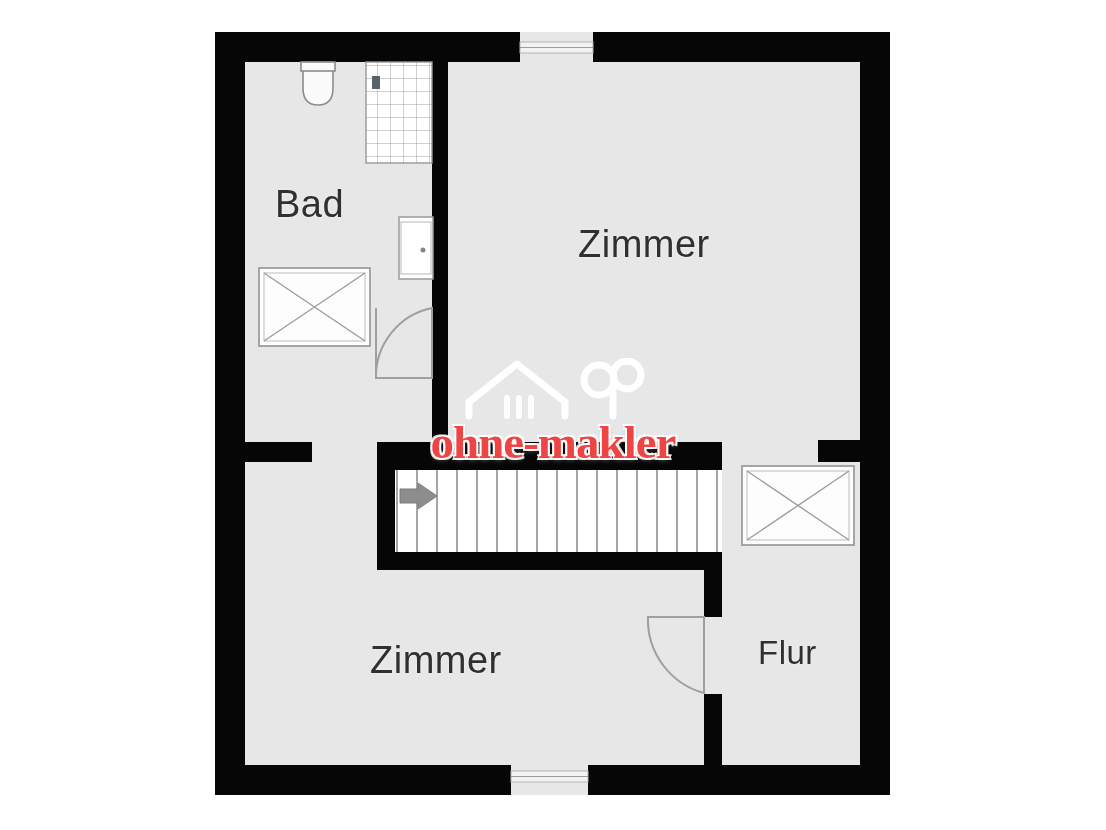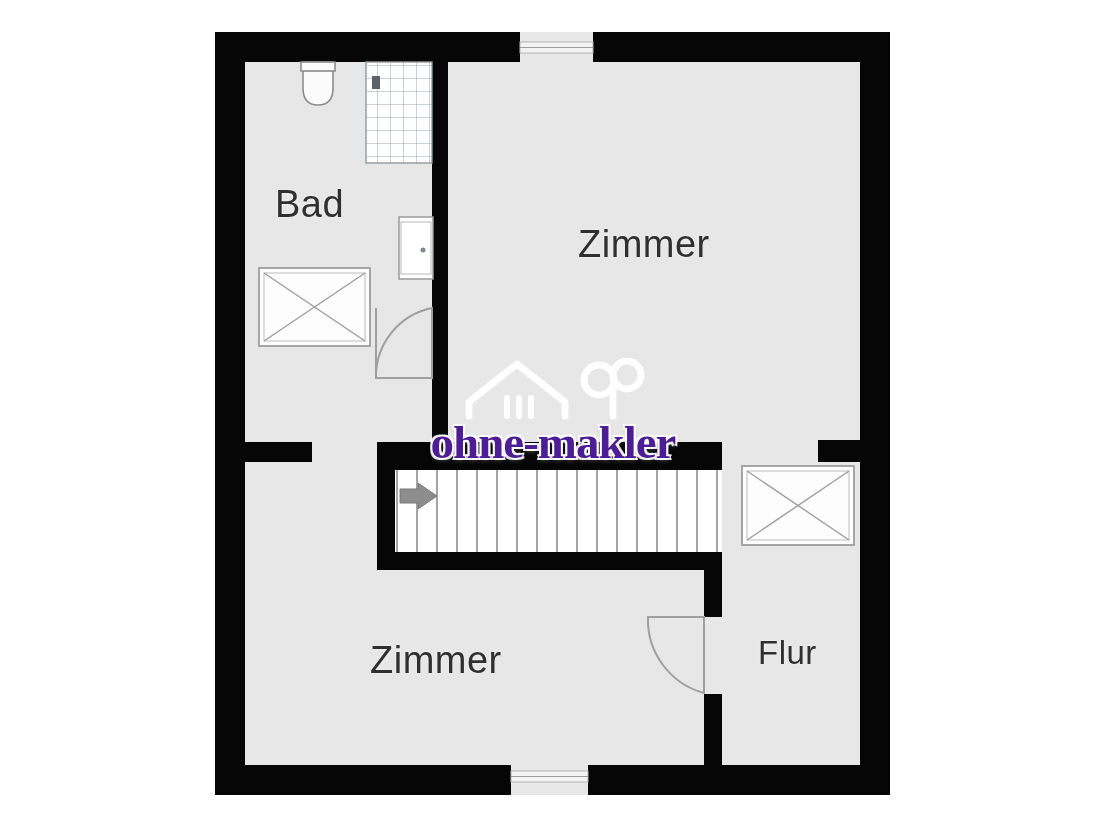--- a/index.html
+++ b/index.html
@@ -55,21 +55,21 @@
   #watermark-text {
     position: absolute;
     left: 0px;
     top: 57px;
     width: 360px;
     text-align: center;
     font-family: "Liberation Serif", serif;
     font-weight: 700;
     font-size: 47px;
     letter-spacing: -1px;
-    color: #4c1d95;
+    color: #ef4444;
     -webkit-text-stroke: 2.5px rgba(255,255,255,0.92);
     paint-order: stroke fill;
     text-shadow:
        2px 2px 0 rgba(255,255,255,0.85),
       -2px 2px 0 rgba(255,255,255,0.85),
        2px -2px 0 rgba(255,255,255,0.85),
       -2px -2px 0 rgba(255,255,255,0.85),
        0 3px 4px rgba(120,120,120,0.5);
   }
   #watermark-text-inner {

